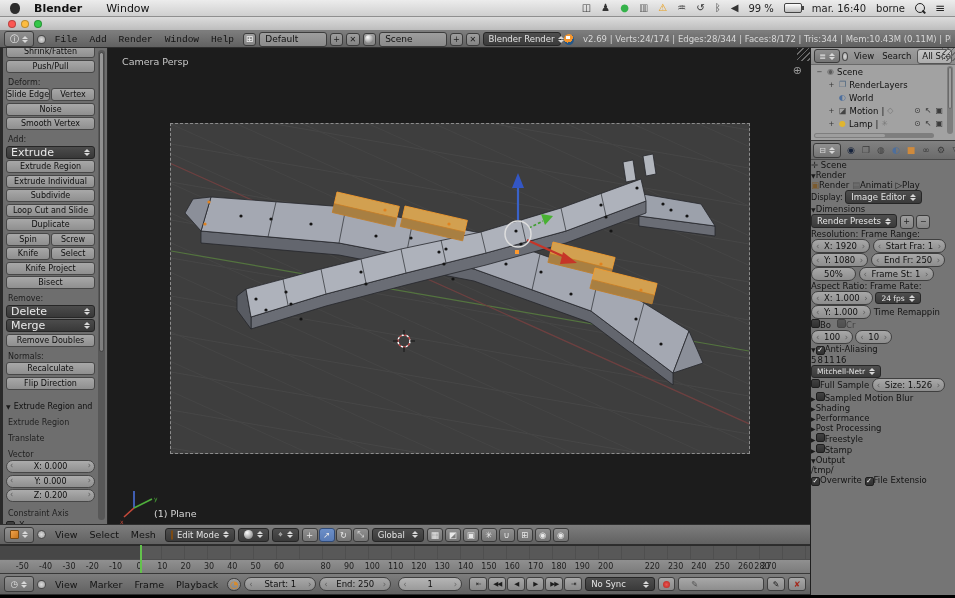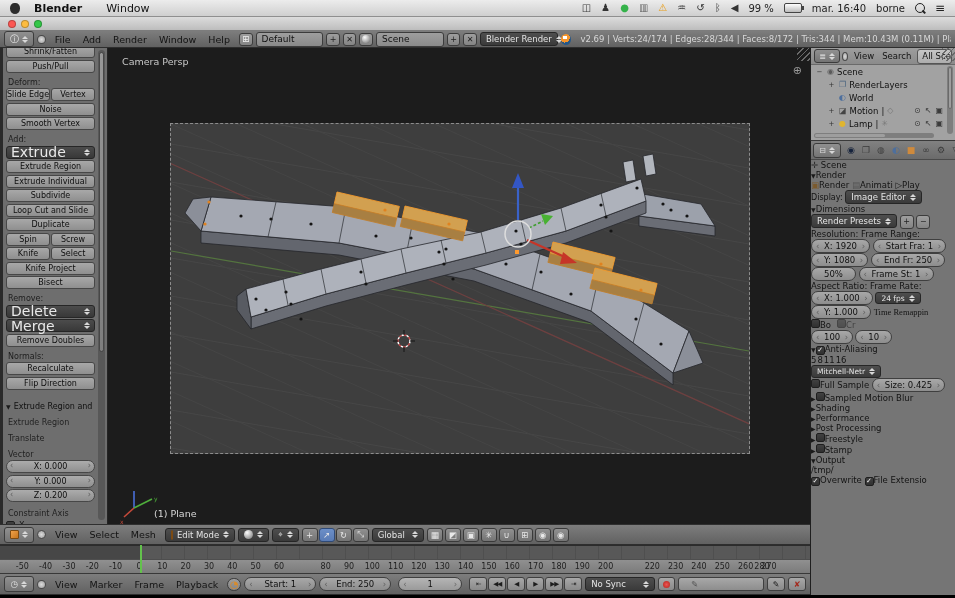--- a/index.html
+++ b/index.html
@@ -47,21 +47,21 @@
   .gridico{color:#f0f0f0;font-size:9px;}
   
   #toolshelf{left:0;top:48px;width:108px;height:476px;background:#6e6e6e;border-right:1px solid #242424;
              box-sizing:border-box;overflow:hidden;padding:0 12px 0 6px;}
   #toolshelf::before{content:"";position:absolute;left:0;top:0;width:3px;height:100%;background:#2a2a2a;}
   .ts-row{display:flex;gap:1px;margin-top:1.5px;}
   .ts-row:first-child{margin-top:-3px;}
   .ts-btn{flex:1;height:11px;background:linear-gradient(#a8a8a8,#8f8f8f);border:1px solid #474747;border-radius:3px;
           display:flex;align-items:center;justify-content:center;font-size:8px;color:#0e0e0e;white-space:nowrap;overflow:hidden;padding:0 1px;}
   .ts-menu{display:flex;align-items:center;height:11px;margin-top:1.5px;background:linear-gradient(#4c4c4c,#383838);
-           border:1px solid #262626;border-radius:3px;color:#e9e9e9;font-size:14px;padding:0 4px;justify-content:space-between;}
+           border:1px solid #262626;border-radius:3px;color:#e9e9e9;font-size:11px;padding:0 4px;justify-content:space-between;}
   .ts-label{font-size:8px;color:#1d1d1d;margin:5px 0 1px 2px;}
   .ts-plain{font-size:8px;color:#222;margin:7px 0 1px 2px;}
   .ts-head{font-size:8px;color:#101010;margin:12px 0 2px 0;display:flex;align-items:center;gap:3px;white-space:nowrap;}
   .tri{font-size:6px;color:#1a1a1a;}
   .ts-num{position:relative;height:11px;margin-top:1.5px;border-radius:7px;background:linear-gradient(#acacac,#8f8f8f);
           border:1px solid #474747;display:flex;align-items:center;justify-content:center;font-size:8px;color:#0e0e0e;}
   .ts-num .lt,.ts-num .gt{position:absolute;top:0;font-size:8px;color:rgba(0,0,0,.45);}
   .ts-num .lt{left:3px;} .ts-num .gt{right:3px;}
   .ts-check{display:flex;align-items:center;gap:4px;margin-top:3px;font-size:8px;color:#151515;}
   .cbox{width:9px;height:9px;background:linear-gradient(#414141,#303030);border:1px solid #1e1e1e;border-radius:2px;
@@ -190,21 +190,21 @@
 
   <div class="abs bheader" id="infobar" style="left:0;top:31px;width:955px;height:17px;">
     <span class="editor-btn">
         <span style="font-size:9px;">ⓘ</span>
         <span class="updn">
           <i class="u"></i>
           <i class="d"></i>
         </span>
       </span>
     <span class="circ-toggle"></span>
-    <span id="info-menus" style="display:flex;">
+    <span id="info-menus" style="display:flex;font-family:Liberation Mono, monospace;">
         <span class="hmenu">File</span>
         <span class="hmenu">Add</span>
         <span class="hmenu">Render</span>
         <span class="hmenu">Window</span>
         <span class="hmenu">Help</span>
       </span>
     <span class="sqbtn">
         <span class="gridico">⊞</span>
       </span>
     <span class="field" style="width:58px;">Default</span>
@@ -843,21 +843,21 @@
               <i class="d"></i>
             </span>
           </span>
       </div>
       <div class="row">
         <span class="pill sm">
             <span class="lt">‹</span>
             <span>Y: 1.000</span>
             <span class="gt">›</span>
           </span>
-        <span class="colhead" style="margin-top:0;font-family:Liberation Serif, serif;">Time Remappin</span>
+        <span class="colhead" style="margin-top:0;">Time Remappin</span>
       </div>
       <div class="row">
         <span style="flex:1;display:flex;gap:6px;align-items:center;">
           <span class="ckrow" style="margin-top:0;"><span class="cbox"></span><span>Bo</span></span>
           <span class="ckrow" style="margin-top:0;opacity:.55;"><span class="cbox"></span><span>Cr</span></span>
         </span>
         <span style="flex:1;display:flex;gap:2px;">
           <span class="pill sm">
               <span class="lt">‹</span>
               <span>100</span>
@@ -883,21 +883,21 @@
             <span class="updn">
               <i class="u"></i>
               <i class="d"></i>
             </span>
           </span>
       </div>
       <div class="row">
         <span class="ckrow" style="flex:1;margin-top:0;"><span class="cbox"></span><span>Full Sample</span></span>
         <span class="pill sm">
             <span class="lt">‹</span>
-            <span>Size: 0.425</span>
+            <span>Size: 1.526</span>
             <span class="gt">›</span>
           </span>
       </div>
       <div id="collapsed-panels">
           <div class="collapse"><span class="tri">▶</span><span class="cbox"></span><span>Sampled Motion Blur</span></div>
           <div class="collapse"><span class="tri">▶</span><span>Shading</span></div>
           <div class="collapse"><span class="tri">▶</span><span>Performance</span></div>
           <div class="collapse"><span class="tri">▶</span><span>Post Processing</span></div>
           <div class="collapse"><span class="tri">▶</span><span class="cbox"></span><span>Freestyle</span></div>
           <div class="collapse"><span class="tri">▶</span><span class="cbox"></span><span>Stamp</span></div>

